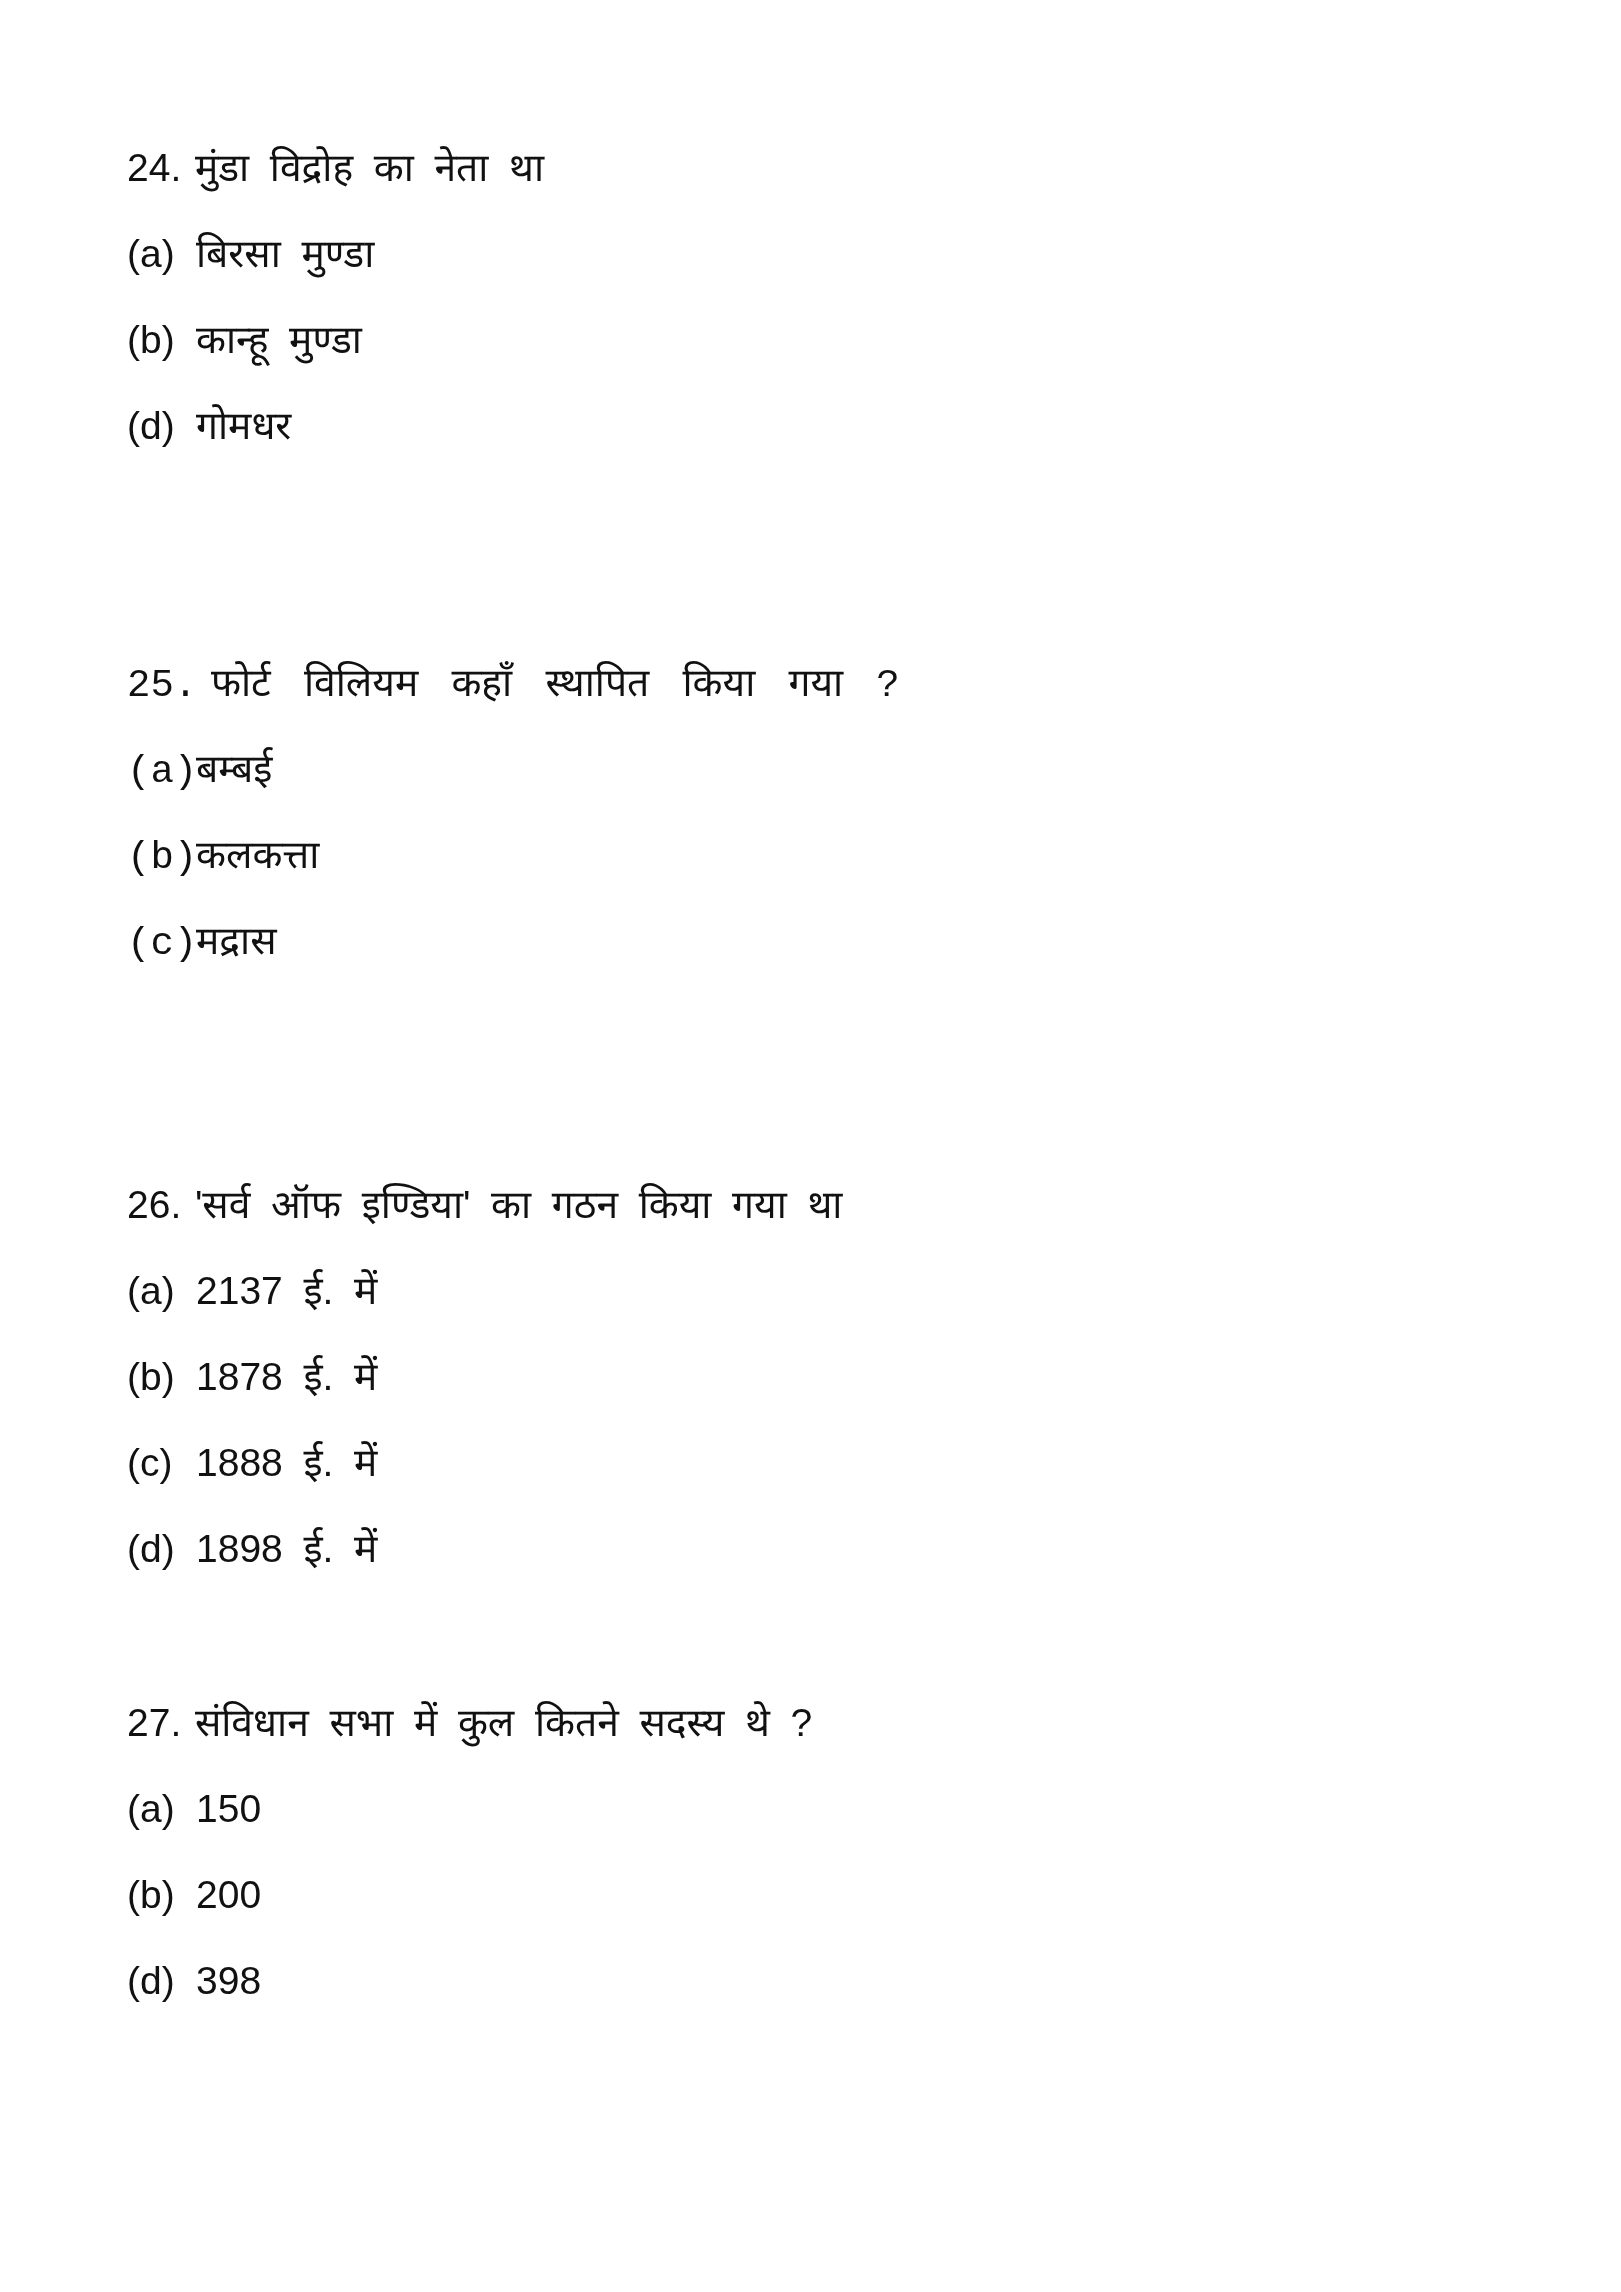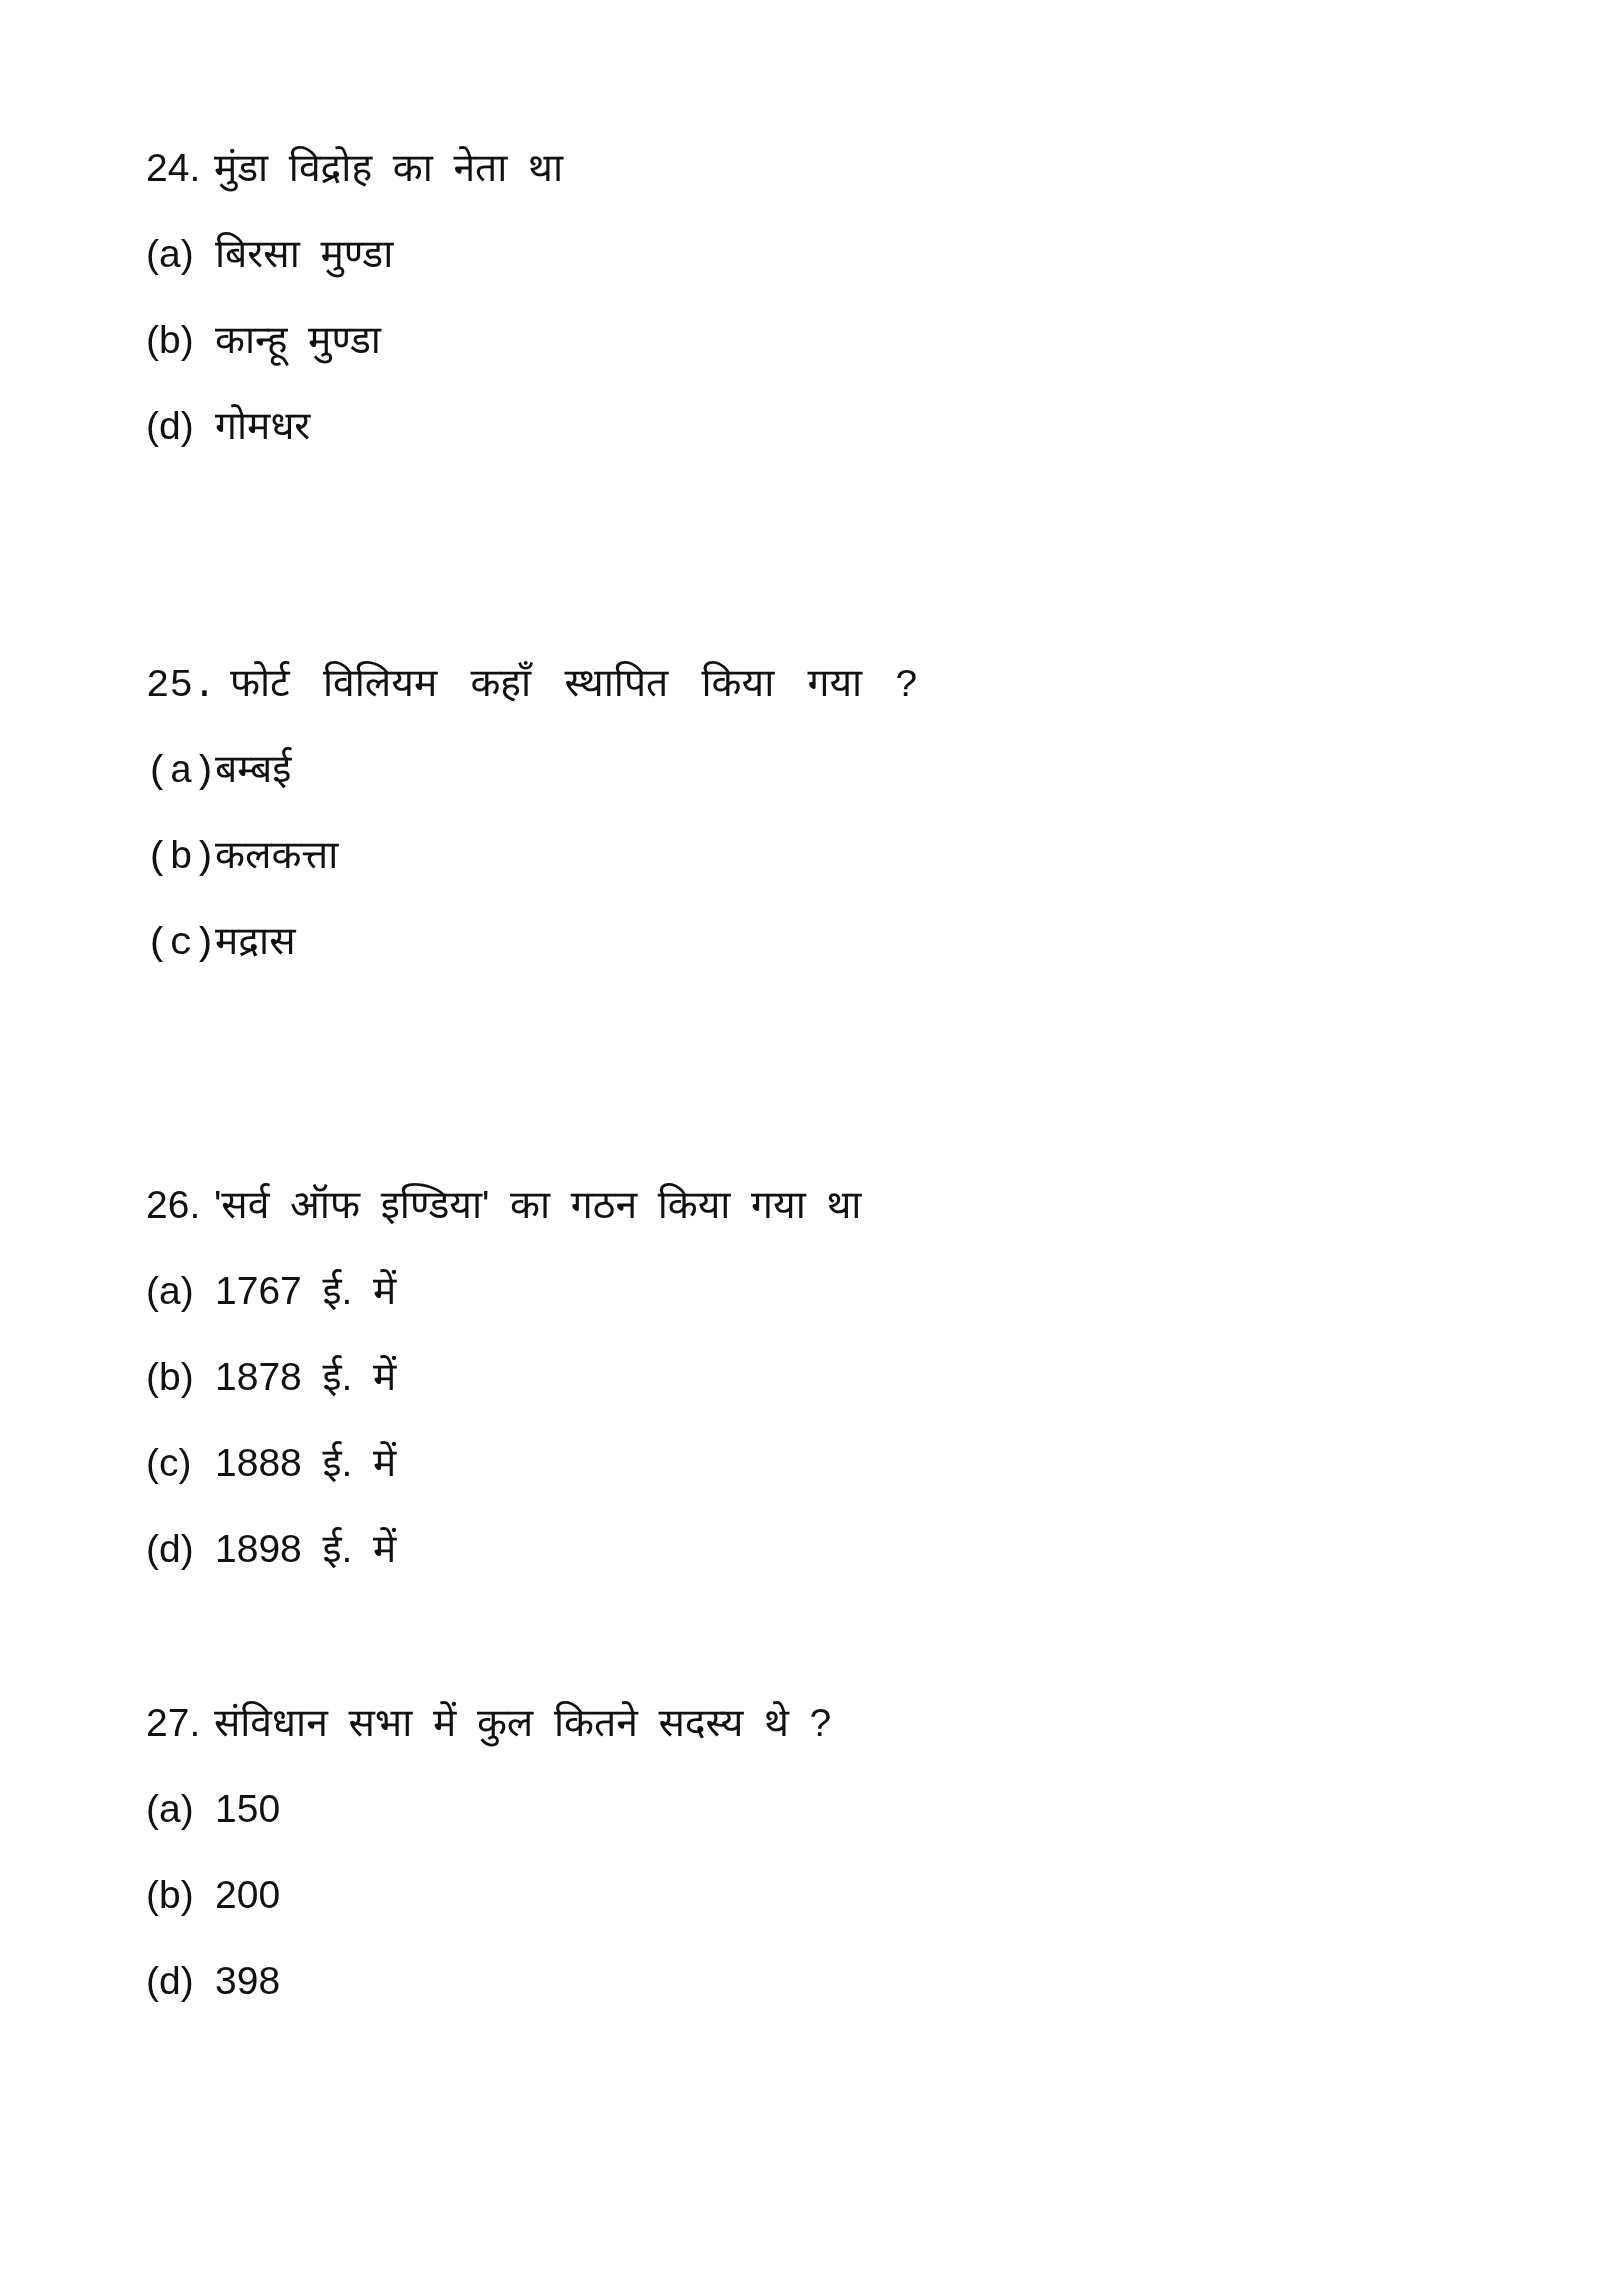--- a/index.html
+++ b/index.html
@@ -19,21 +19,20 @@
     position: absolute;
     left: 0;
     top: 0;
     width: 1621px;
     height: 2293px;
   }
   .question {
     position: absolute;
     left: 127px;
     width: 1372px;
-    margin-left: 19px;
   }
   .q-line, .opt-line {
     height: 86px;
     line-height: 86px;
     font-size: 39px;
     white-space: nowrap;
   }
   .q-number {
     display: inline-block;
     margin-right: 13.7px;
@@ -87,21 +86,21 @@
     <div class="opt-line">
       <span class="opt-label">(c)</span><span class="opt-text">मद्रास</span>
     </div>
   </div>
 
   <div class="question" id="q26">
     <div class="q-line">
       <span class="q-number">26.</span><span class="q-text">'सर्व ऑफ इण्डिया' का गठन किया गया था</span>
     </div>
     <div class="opt-line">
-      <span class="opt-label">(a)</span><span class="opt-text">1767 ई. में</span>
+      <span class="opt-label">(a)</span><span class="opt-text">2137 ई. में</span>
     </div>
     <div class="opt-line">
       <span class="opt-label">(b)</span><span class="opt-text">1878 ई. में</span>
     </div>
     <div class="opt-line">
       <span class="opt-label">(c)</span><span class="opt-text">1888 ई. में</span>
     </div>
     <div class="opt-line">
       <span class="opt-label">(d)</span><span class="opt-text">1898 ई. में</span>
     </div>

